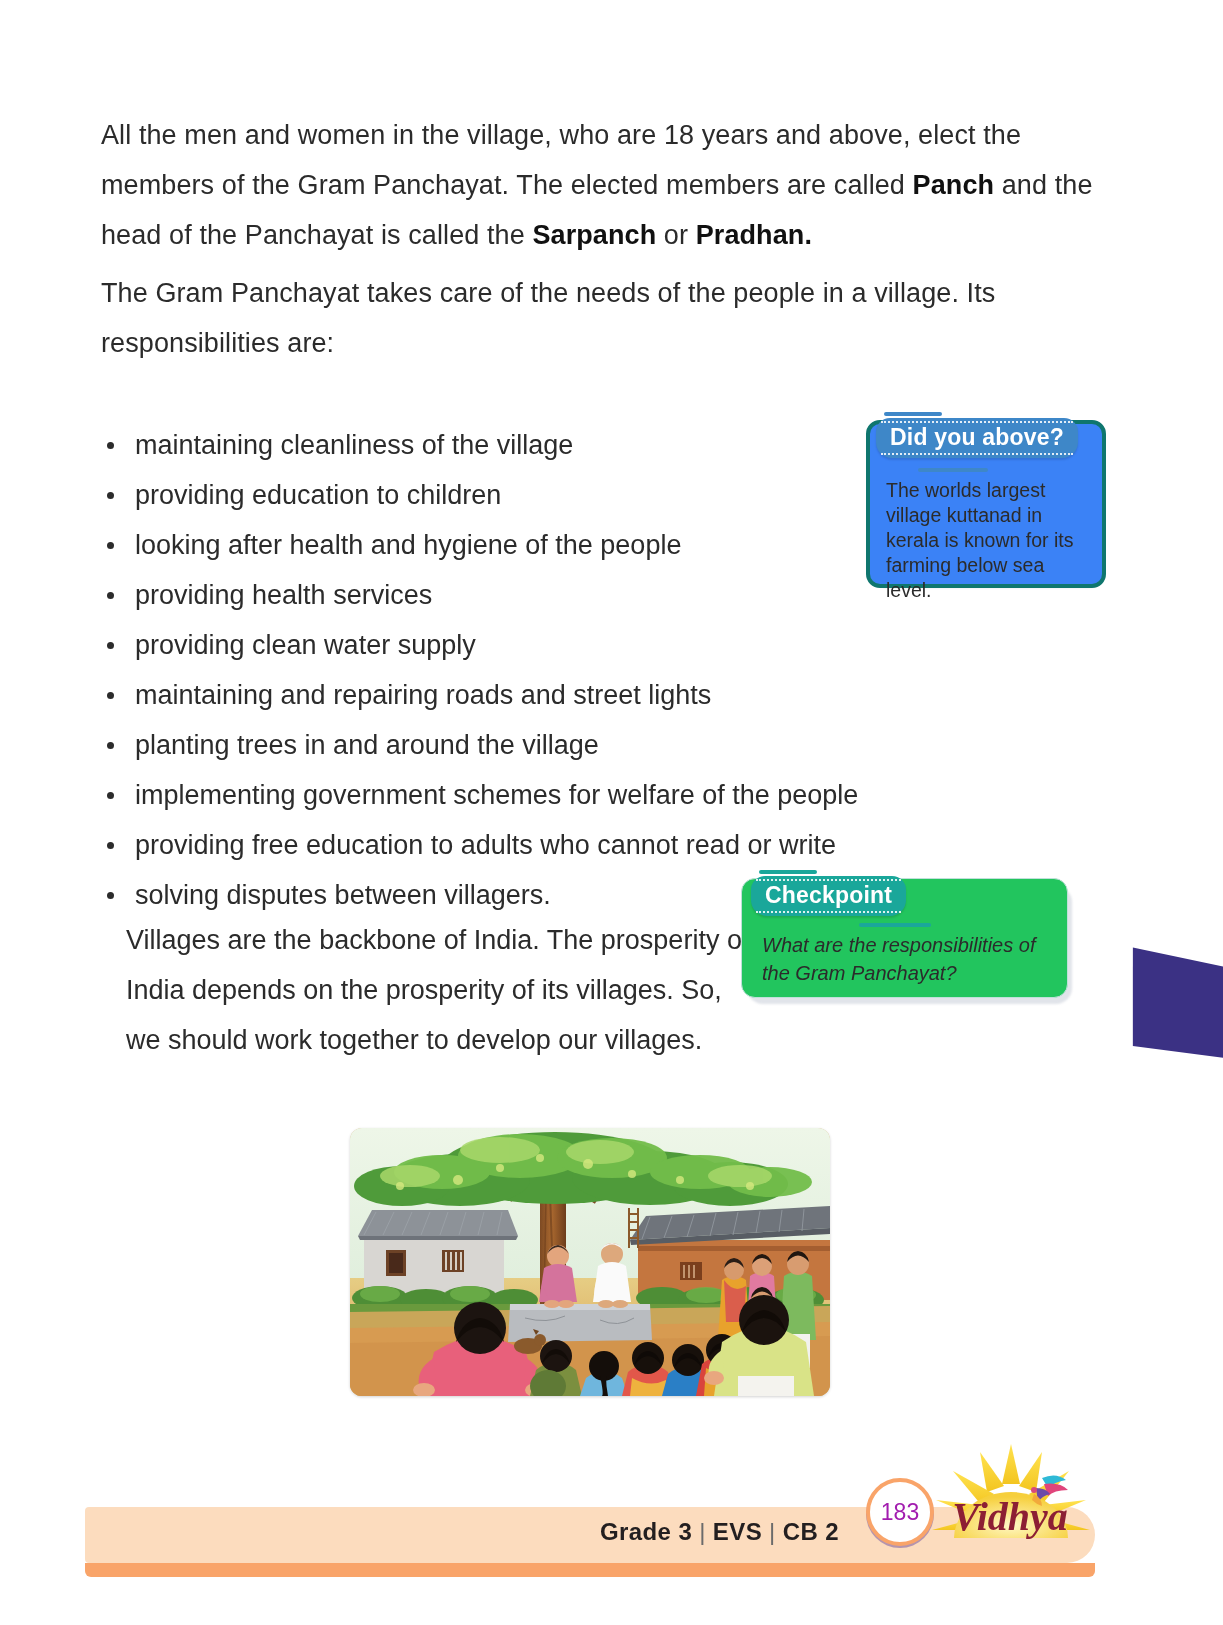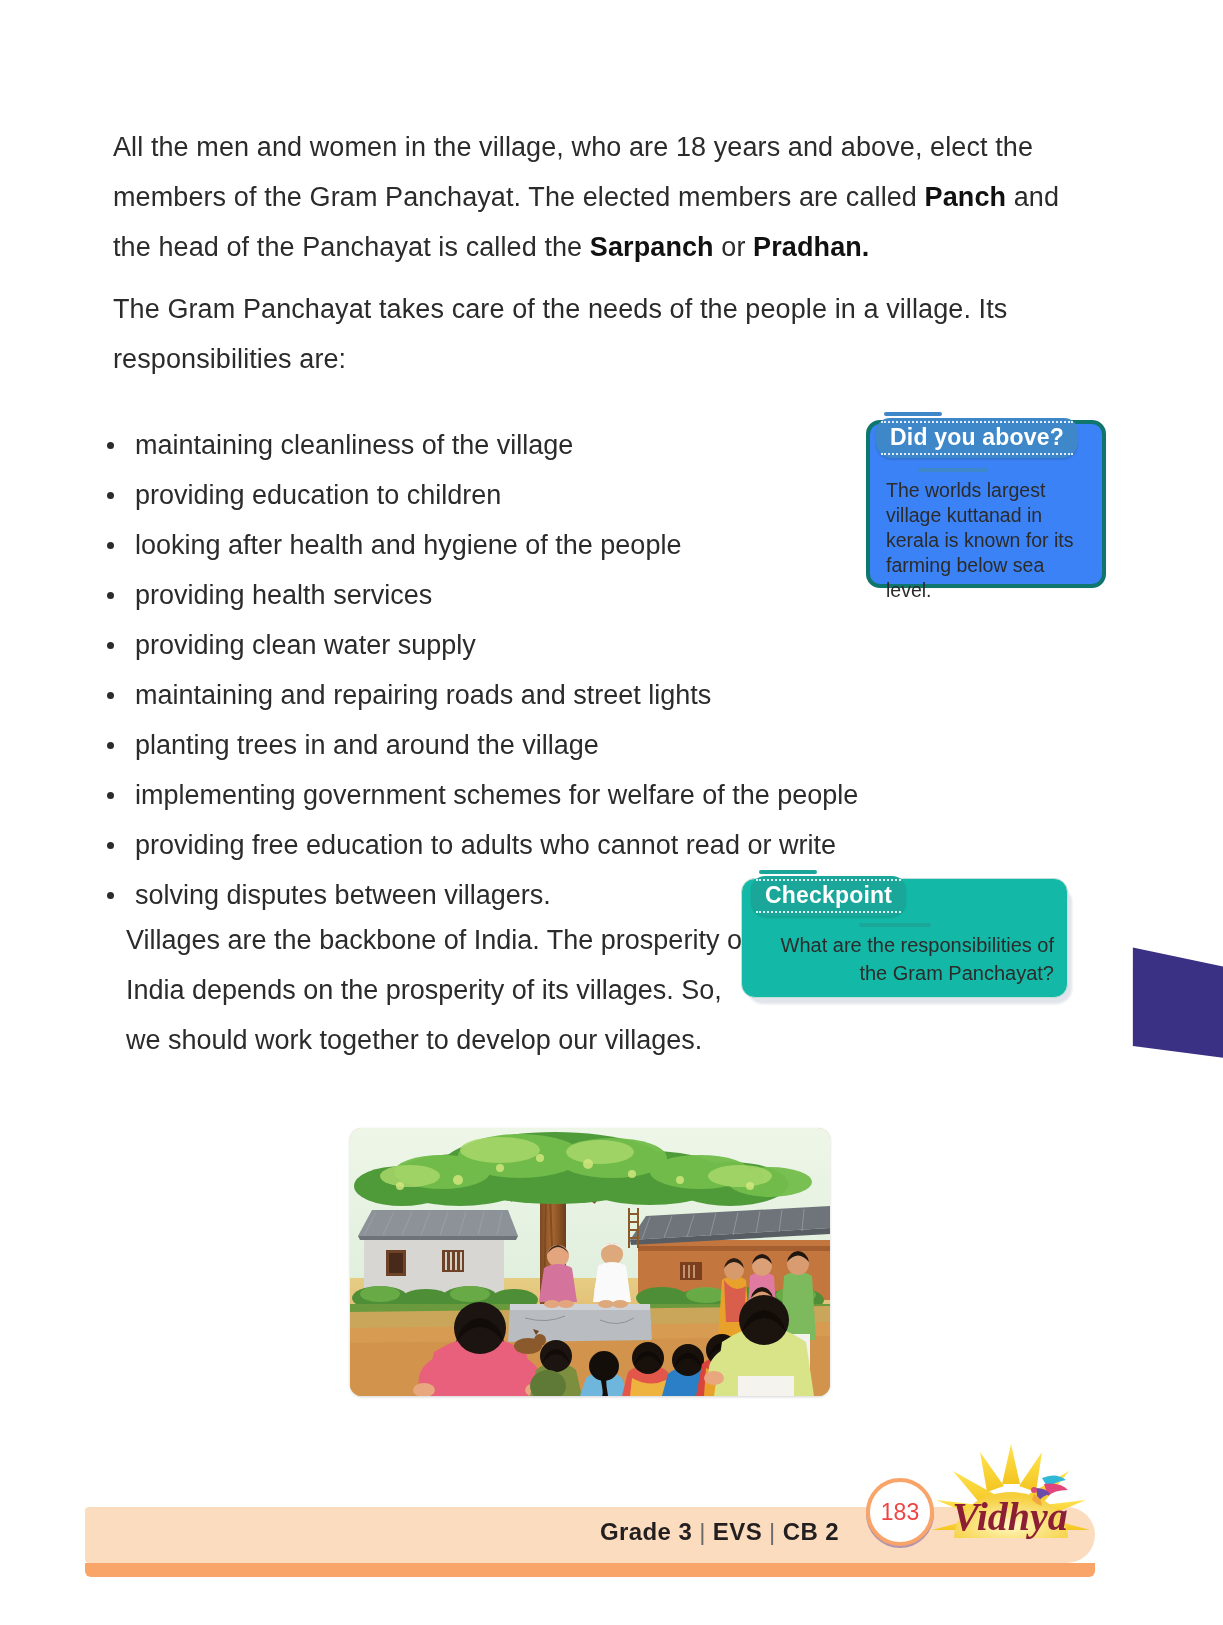--- a/index.html
+++ b/index.html
@@ -24,21 +24,21 @@
     position: absolute;
     left: 101px;
     top: 110px;
     width: 995px;
   }
   .para {
     font-size: 27px;
     line-height: 50px;
     letter-spacing: .1px;
     color: #2b2b2b;
-    margin: 12px;
+    margin: 0;
     font-weight: 300;
   }
   .para b { font-weight: 700; color: #111; }
 
   
   .bullets {
     position: absolute;
     left: 101px;
     top: 420px;
     width: 1000px;
@@ -142,26 +142,27 @@
     width: 232px;
     height: 160px;
     border: 4px solid #0f766e;
   }
   #didyouknow .pill { background: #3e87c8; }
   #didyouknow .tick.t1 { left: 18px; top: -8px; width: 58px; background: #3e87c8; }
   #didyouknow .tick.t2 { left: 52px; top: 48px; width: 70px; background: #3e87c8; }
   #didyouknow .ctext { position: absolute; left: 16px; top: 54px; width: 205px; }
 
   
-  #checkpoint { left: 741px; top: 878px; width: 325px; height: 118px; text-align: right; }
+  #checkpoint { left: 741px; top: 878px; width: 325px; height: 118px; }
   #checkpoint .body {
-    background: #14b8a6;
+    background: #22c55e;
     width: 325px;
     height: 118px;
     border: 1px solid #bfe0d9;
+    font-style: italic;
   }
   #checkpoint .pill { background: #1aa79a; }
   #checkpoint .tick.t1 { left: 18px; top: -8px; width: 58px; background: #1aa79a; }
   #checkpoint .tick.t2 { left: 118px; top: 45px; width: 72px; background: #1aa79a; }
   #checkpoint .ctext { position: absolute; left: 20px; top: 52px; width: 292px; font-size: 20px; line-height: 28px; }
 
   
   #edge-tab {
     position: absolute;
     left: 1130px;
@@ -237,21 +238,21 @@
     height: 60px;
     border-radius: 50%;
     background: #ffffff;
     border: 4px solid #f9a469;
     box-shadow: 0 2px 0 rgba(120,90,160,.55);
     display: flex;
     align-items: center;
     justify-content: center;
     font-size: 23px;
     font-weight: 400;
-    color: #ef4444;
+    color: #a21caf;
   }
 
   #logo {
     position: absolute;
     left: 924px;
     top: 1438px;
     width: 175px;
     height: 125px;
   }
   #logo svg { display: block; }

